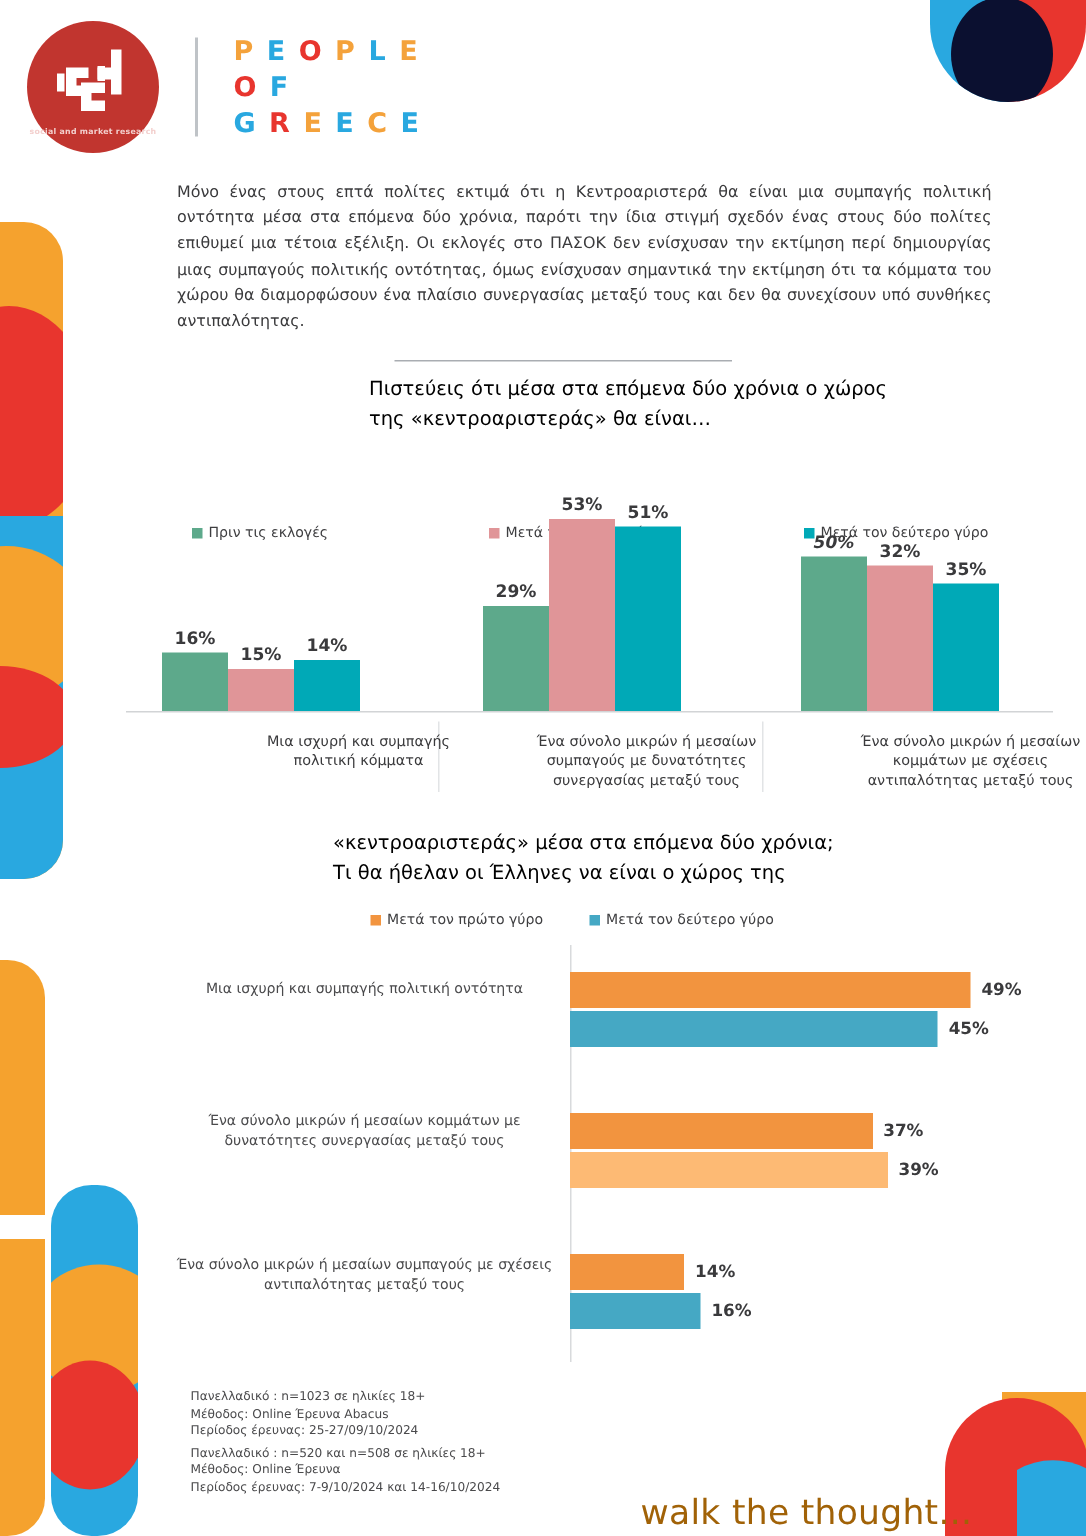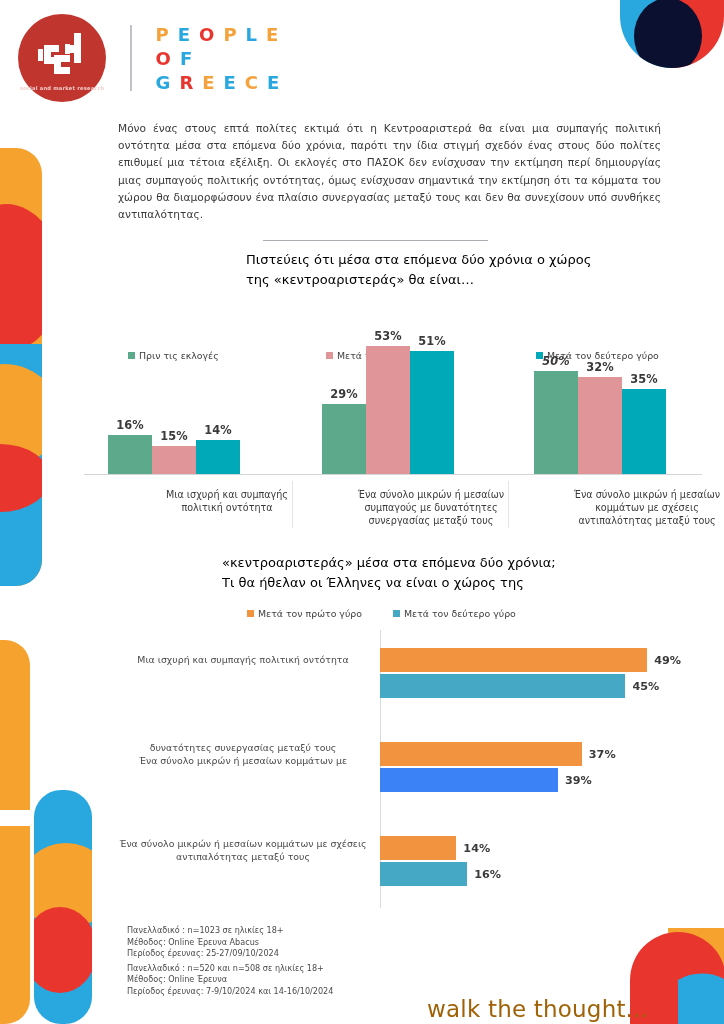--- a/index.html
+++ b/index.html
@@ -291,23 +291,23 @@
             <span class="val">32%</span>
           </div>
           <div class="v-bar" style="height: 84.5833px; background: rgb(0, 169, 183);">
             <span class="val">35%</span>
           </div>
         </div>
       </div>
     <div class="v-cats">
         <div class="v-sep" style="left: 208px;"></div>
         <div class="v-sep" style="left: 424px;"></div>
-        <div class="v-cat" style="left: 0px; width: 286px; top: 7px;">
+        <div class="v-cat" style="left: 12px; width: 286px; top: 7px;">
           <div>Μια ισχυρή και συμπαγής</div>
-          <div>πολιτική οντότητα</div>
+          <div>πολιτική κόμματα</div>
         </div>
         <div class="v-cat" style="left: 216px; width: 262px; top: 7px;">
           <div>Ένα σύνολο μικρών ή μεσαίων</div>
           <div>συμπαγούς με δυνατότητες</div>
           <div>συνεργασίας μεταξύ τους</div>
         </div>
         <div class="v-cat" style="left: 432px; width: 262px; top: 7px;">
           <div>Ένα σύνολο μικρών ή μεσαίων</div>
           <div>κομμάτων με σχέσεις</div>
           <div>αντιπαλότητας μεταξύ τους</div>
@@ -341,38 +341,38 @@
           <span class="val">45%</span>
         </div>
       </div>
       <div class="h-cat" style="top: 24px;">
         <div>Μια ισχυρή και συμπαγής πολιτική οντότητα</div>
       </div>
       <div class="h-row" style="top: 112px;">
         <div class="h-bar" style="top: 0px; width: 201.818px; background: rgb(242, 148, 63);">
           <span class="val">37%</span>
         </div>
-        <div class="h-bar" style="top: 26px; width: 178px; background: #3b82f6;">
+        <div class="h-bar" style="top: 26px; width: 212px; background: #fdba74;">
           <span class="val">39%</span>
         </div>
       </div>
       <div class="h-cat" style="top: 112px;">
+        <div>Ένα σύνολο μικρών ή μεσαίων κομμάτων με</div>
         <div>δυνατότητες συνεργασίας μεταξύ τους</div>
-        <div>Ένα σύνολο μικρών ή μεσαίων κομμάτων με</div>
       </div>
       <div class="h-row" style="top: 206px;">
         <div class="h-bar" style="top: 0px; width: 76.3636px; background: rgb(242, 148, 63);">
           <span class="val">14%</span>
         </div>
         <div class="h-bar" style="top: 26px; width: 87.2727px; background: rgb(69, 168, 196);">
           <span class="val">16%</span>
         </div>
       </div>
       <div class="h-cat" style="top: 208px;">
-        <div>Ένα σύνολο μικρών ή μεσαίων κομμάτων με σχέσεις</div>
+        <div>Ένα σύνολο μικρών ή μεσαίων συμπαγούς με σχέσεις</div>
         <div>αντιπαλότητας μεταξύ τους</div>
       </div>
     </div>
 
   <div class="footnote">
     <div>
         <div>Πανελλαδικό : n=1023 σε ηλικίες 18+</div>
         <div>Μέθοδος: Online Έρευνα Abacus</div>
         <div>Περίοδος έρευνας: 25-27/09/10/2024</div>
       </div>

